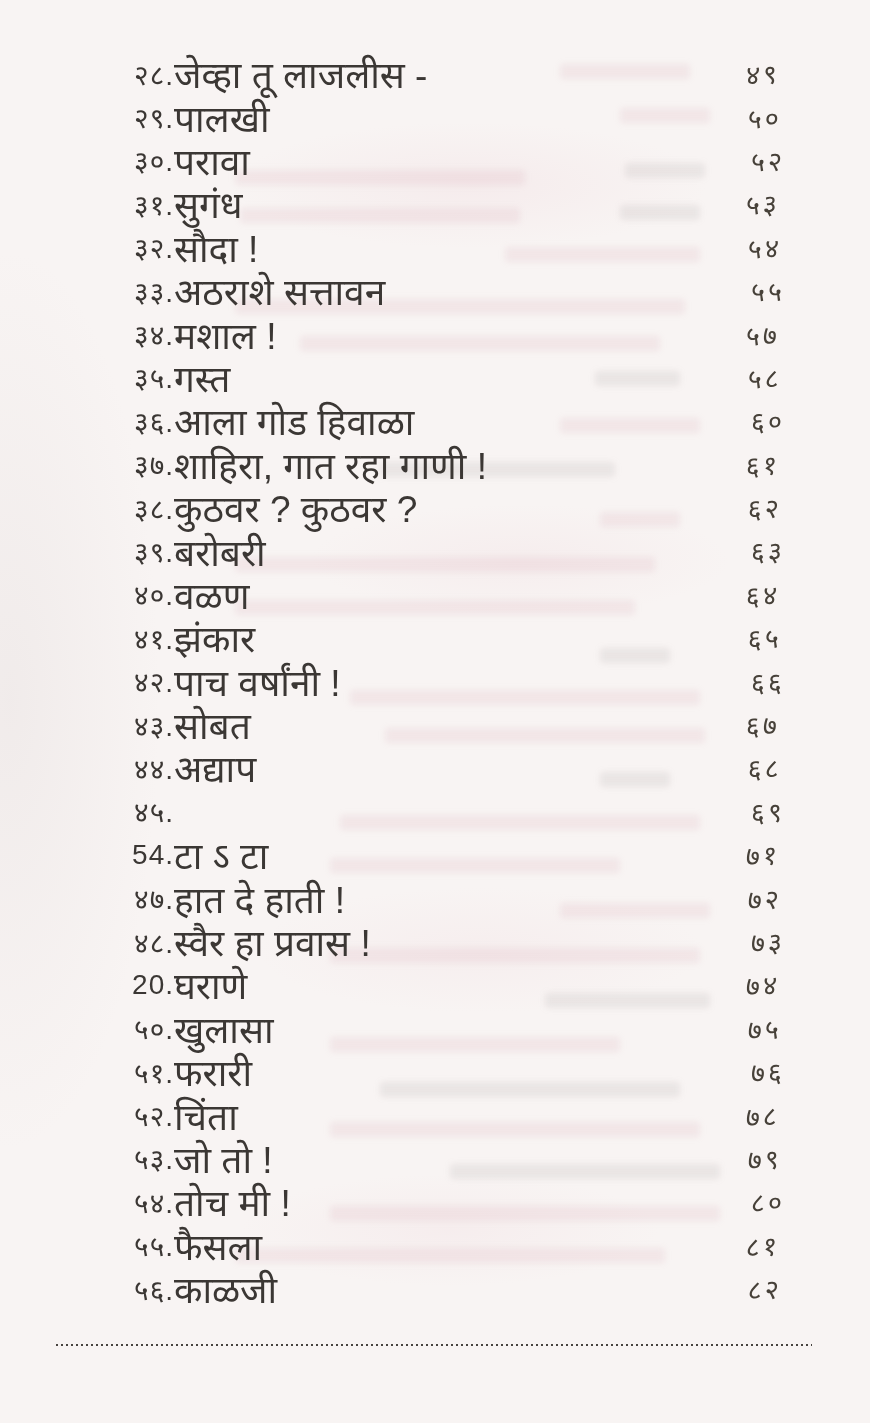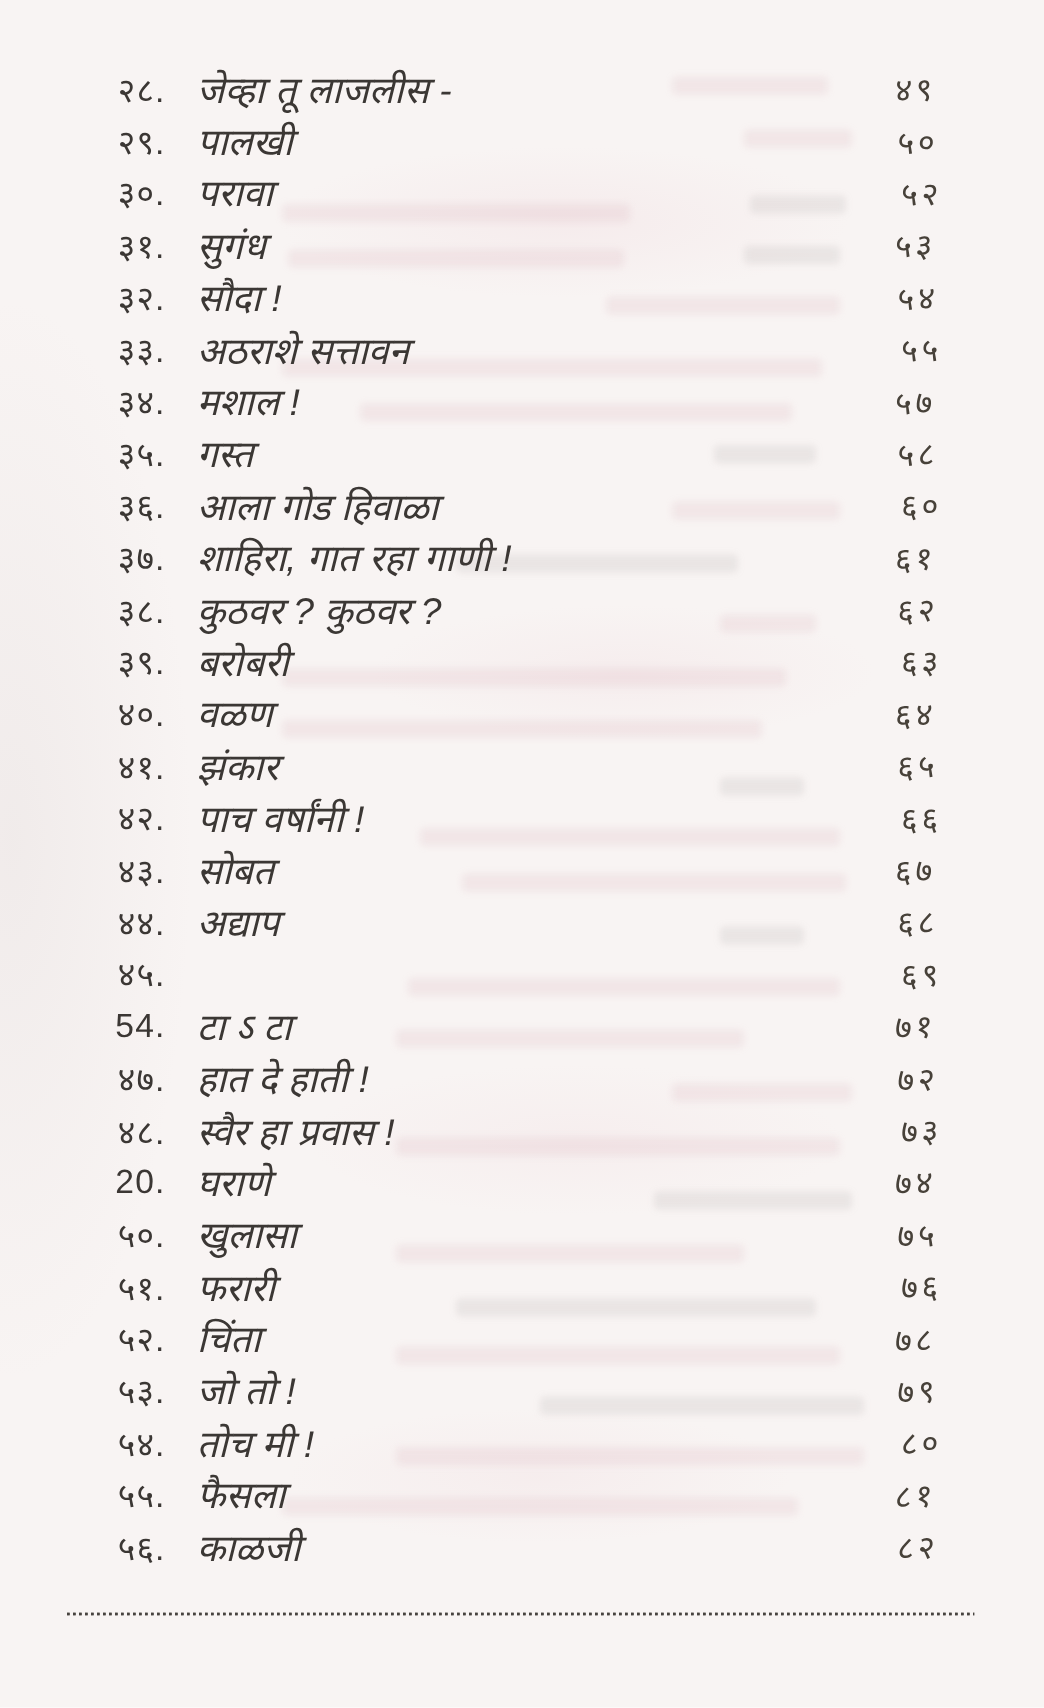--- a/index.html
+++ b/index.html
@@ -32,36 +32,35 @@
     top: 52px;
     left: 0;
     width: 870px;
   }
   .row {
     position: relative;
     height: 43.4px;
     display: flex;
     align-items: center;
     white-space: nowrap;
+    padding-left: 36px;
   }
   .num {
     display: inline-block;
     width: 66px;
     margin-left: 72px;
     text-align: right;
     font-size: 28px;
     color: #3b3734;
     letter-spacing: 1px;
   }
   .title {
     display: inline-block;
-    margin-left: 26px;
-    font-size: 31px;
+    font-size: 37px;
     color: #3b3734;
-    font-style: italic;
   }
   .pnum {
     position: absolute;
     left: 722px;
     width: 86px;
     text-align: center;
     font-size: 27px;
     color: #474139;
     letter-spacing: 3px;
     transform: skewX(-5deg) rotate(-1.5deg);

